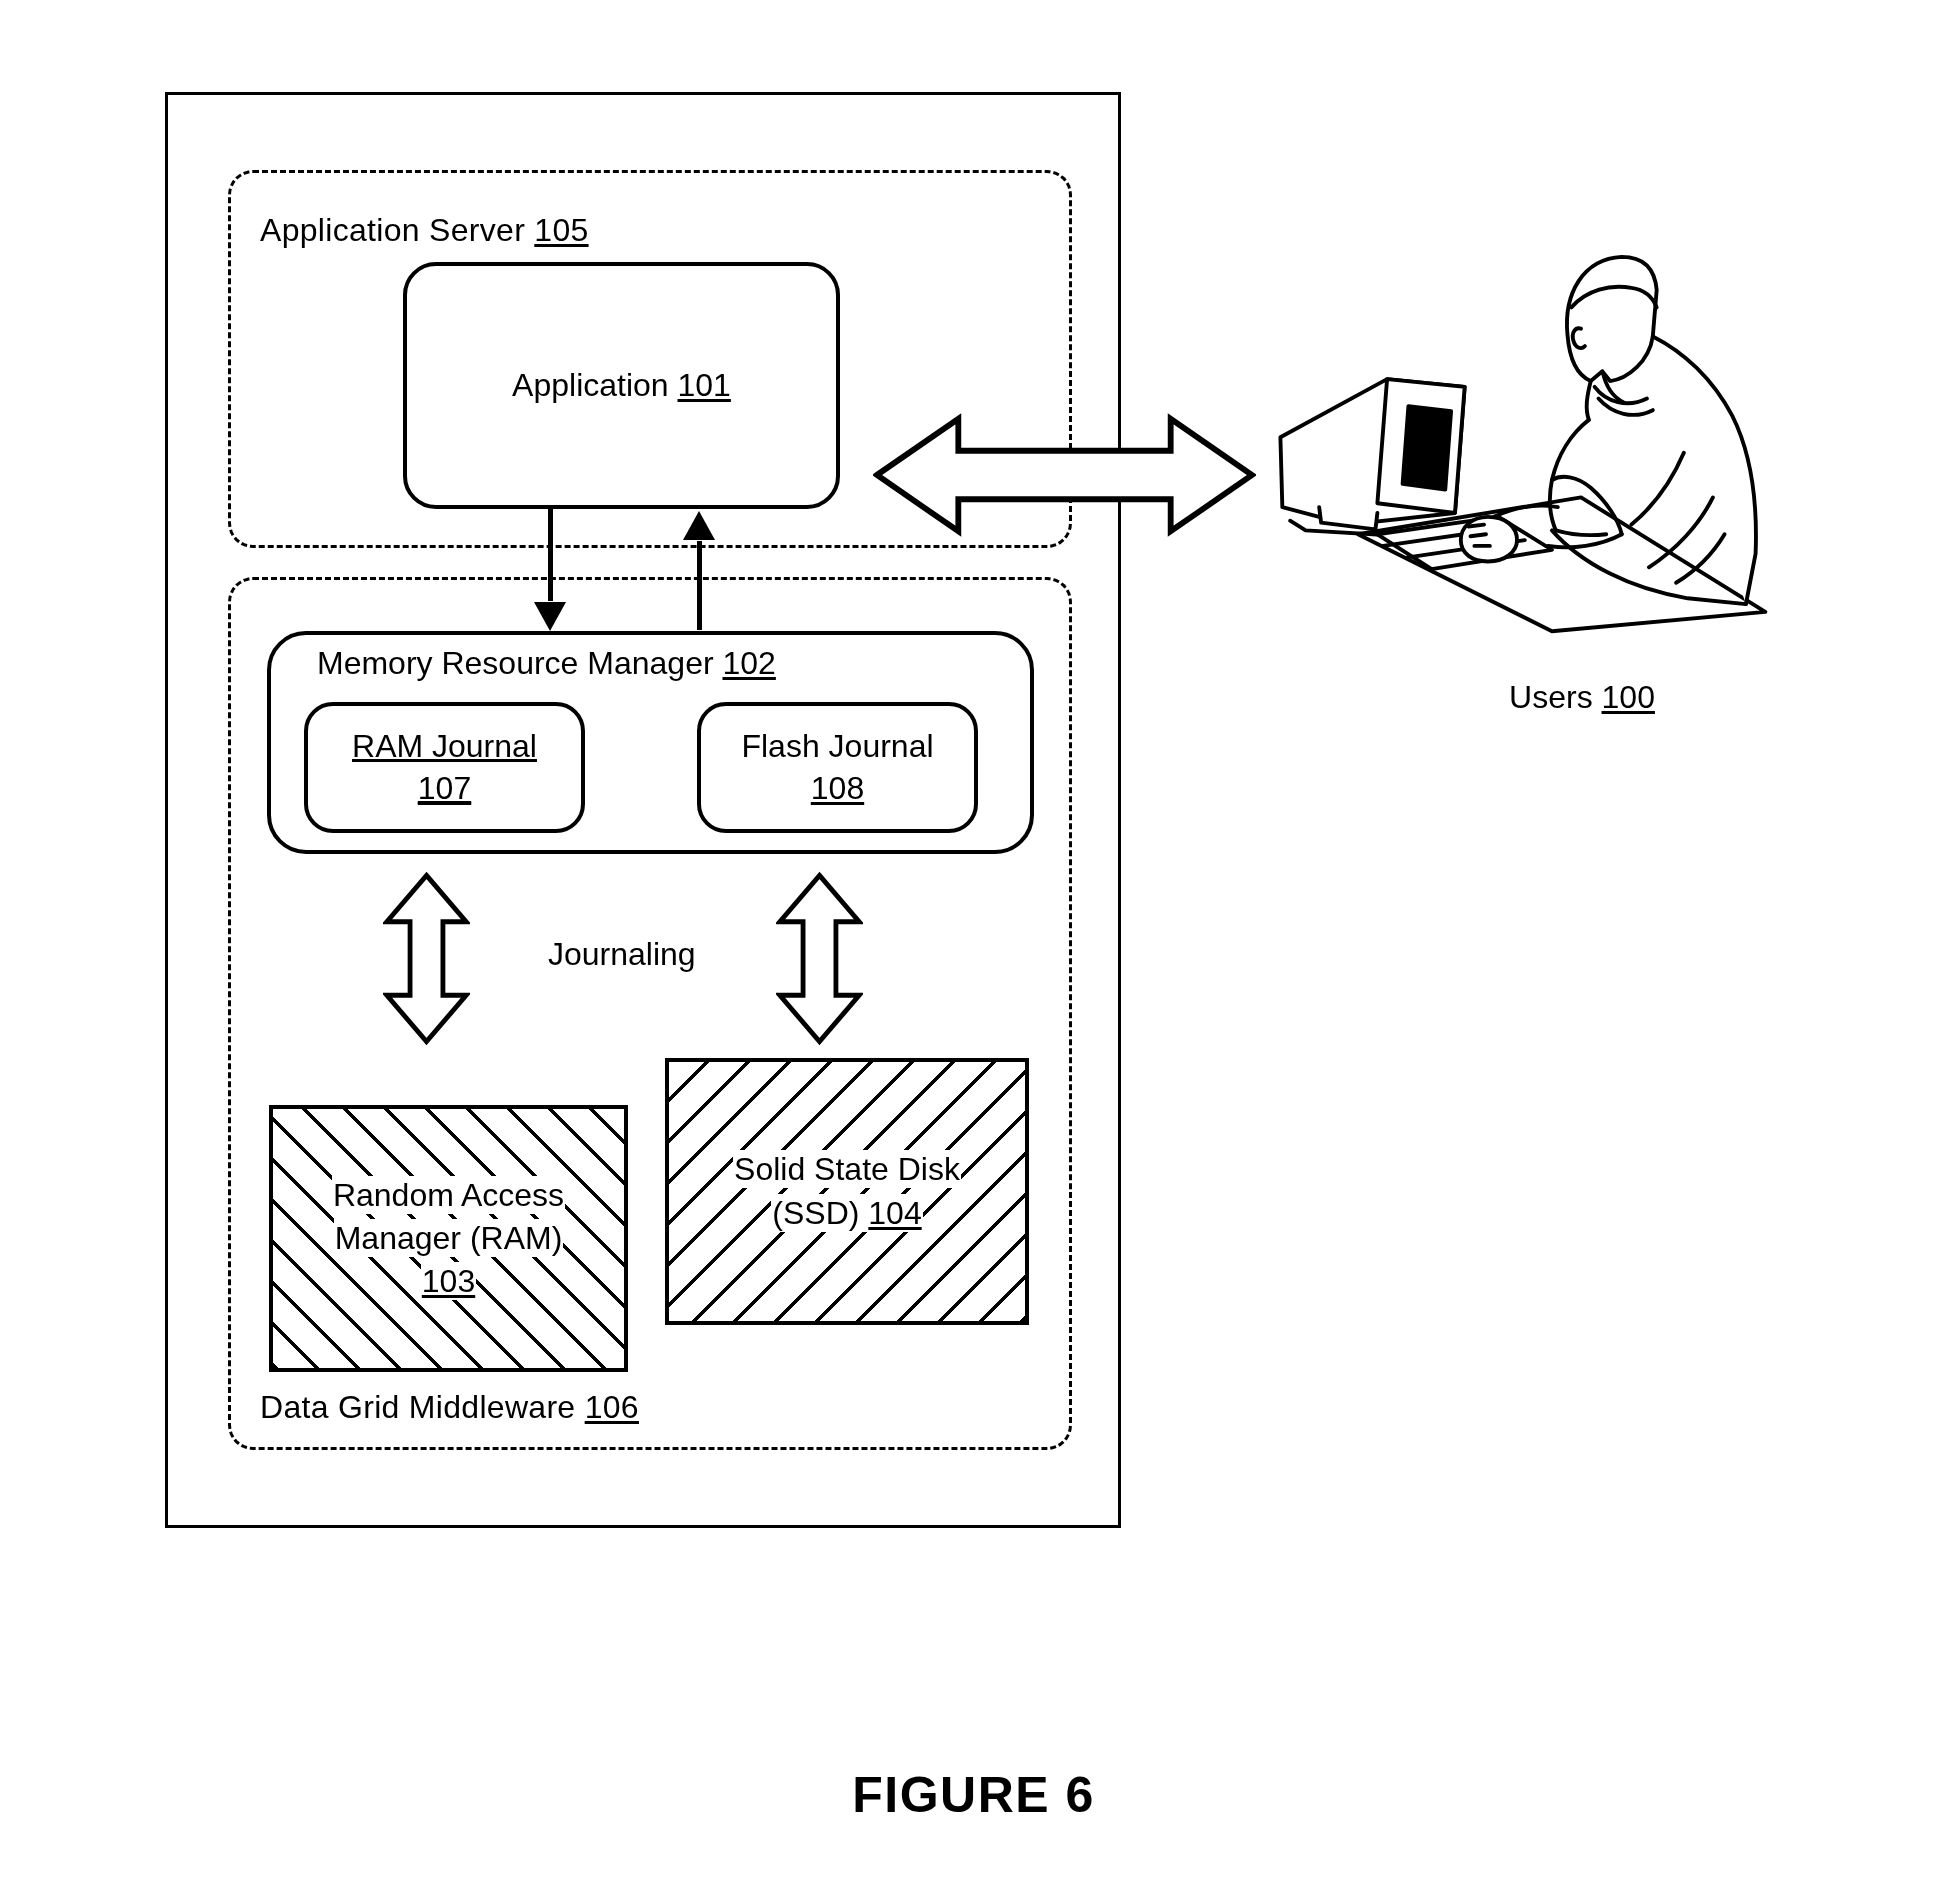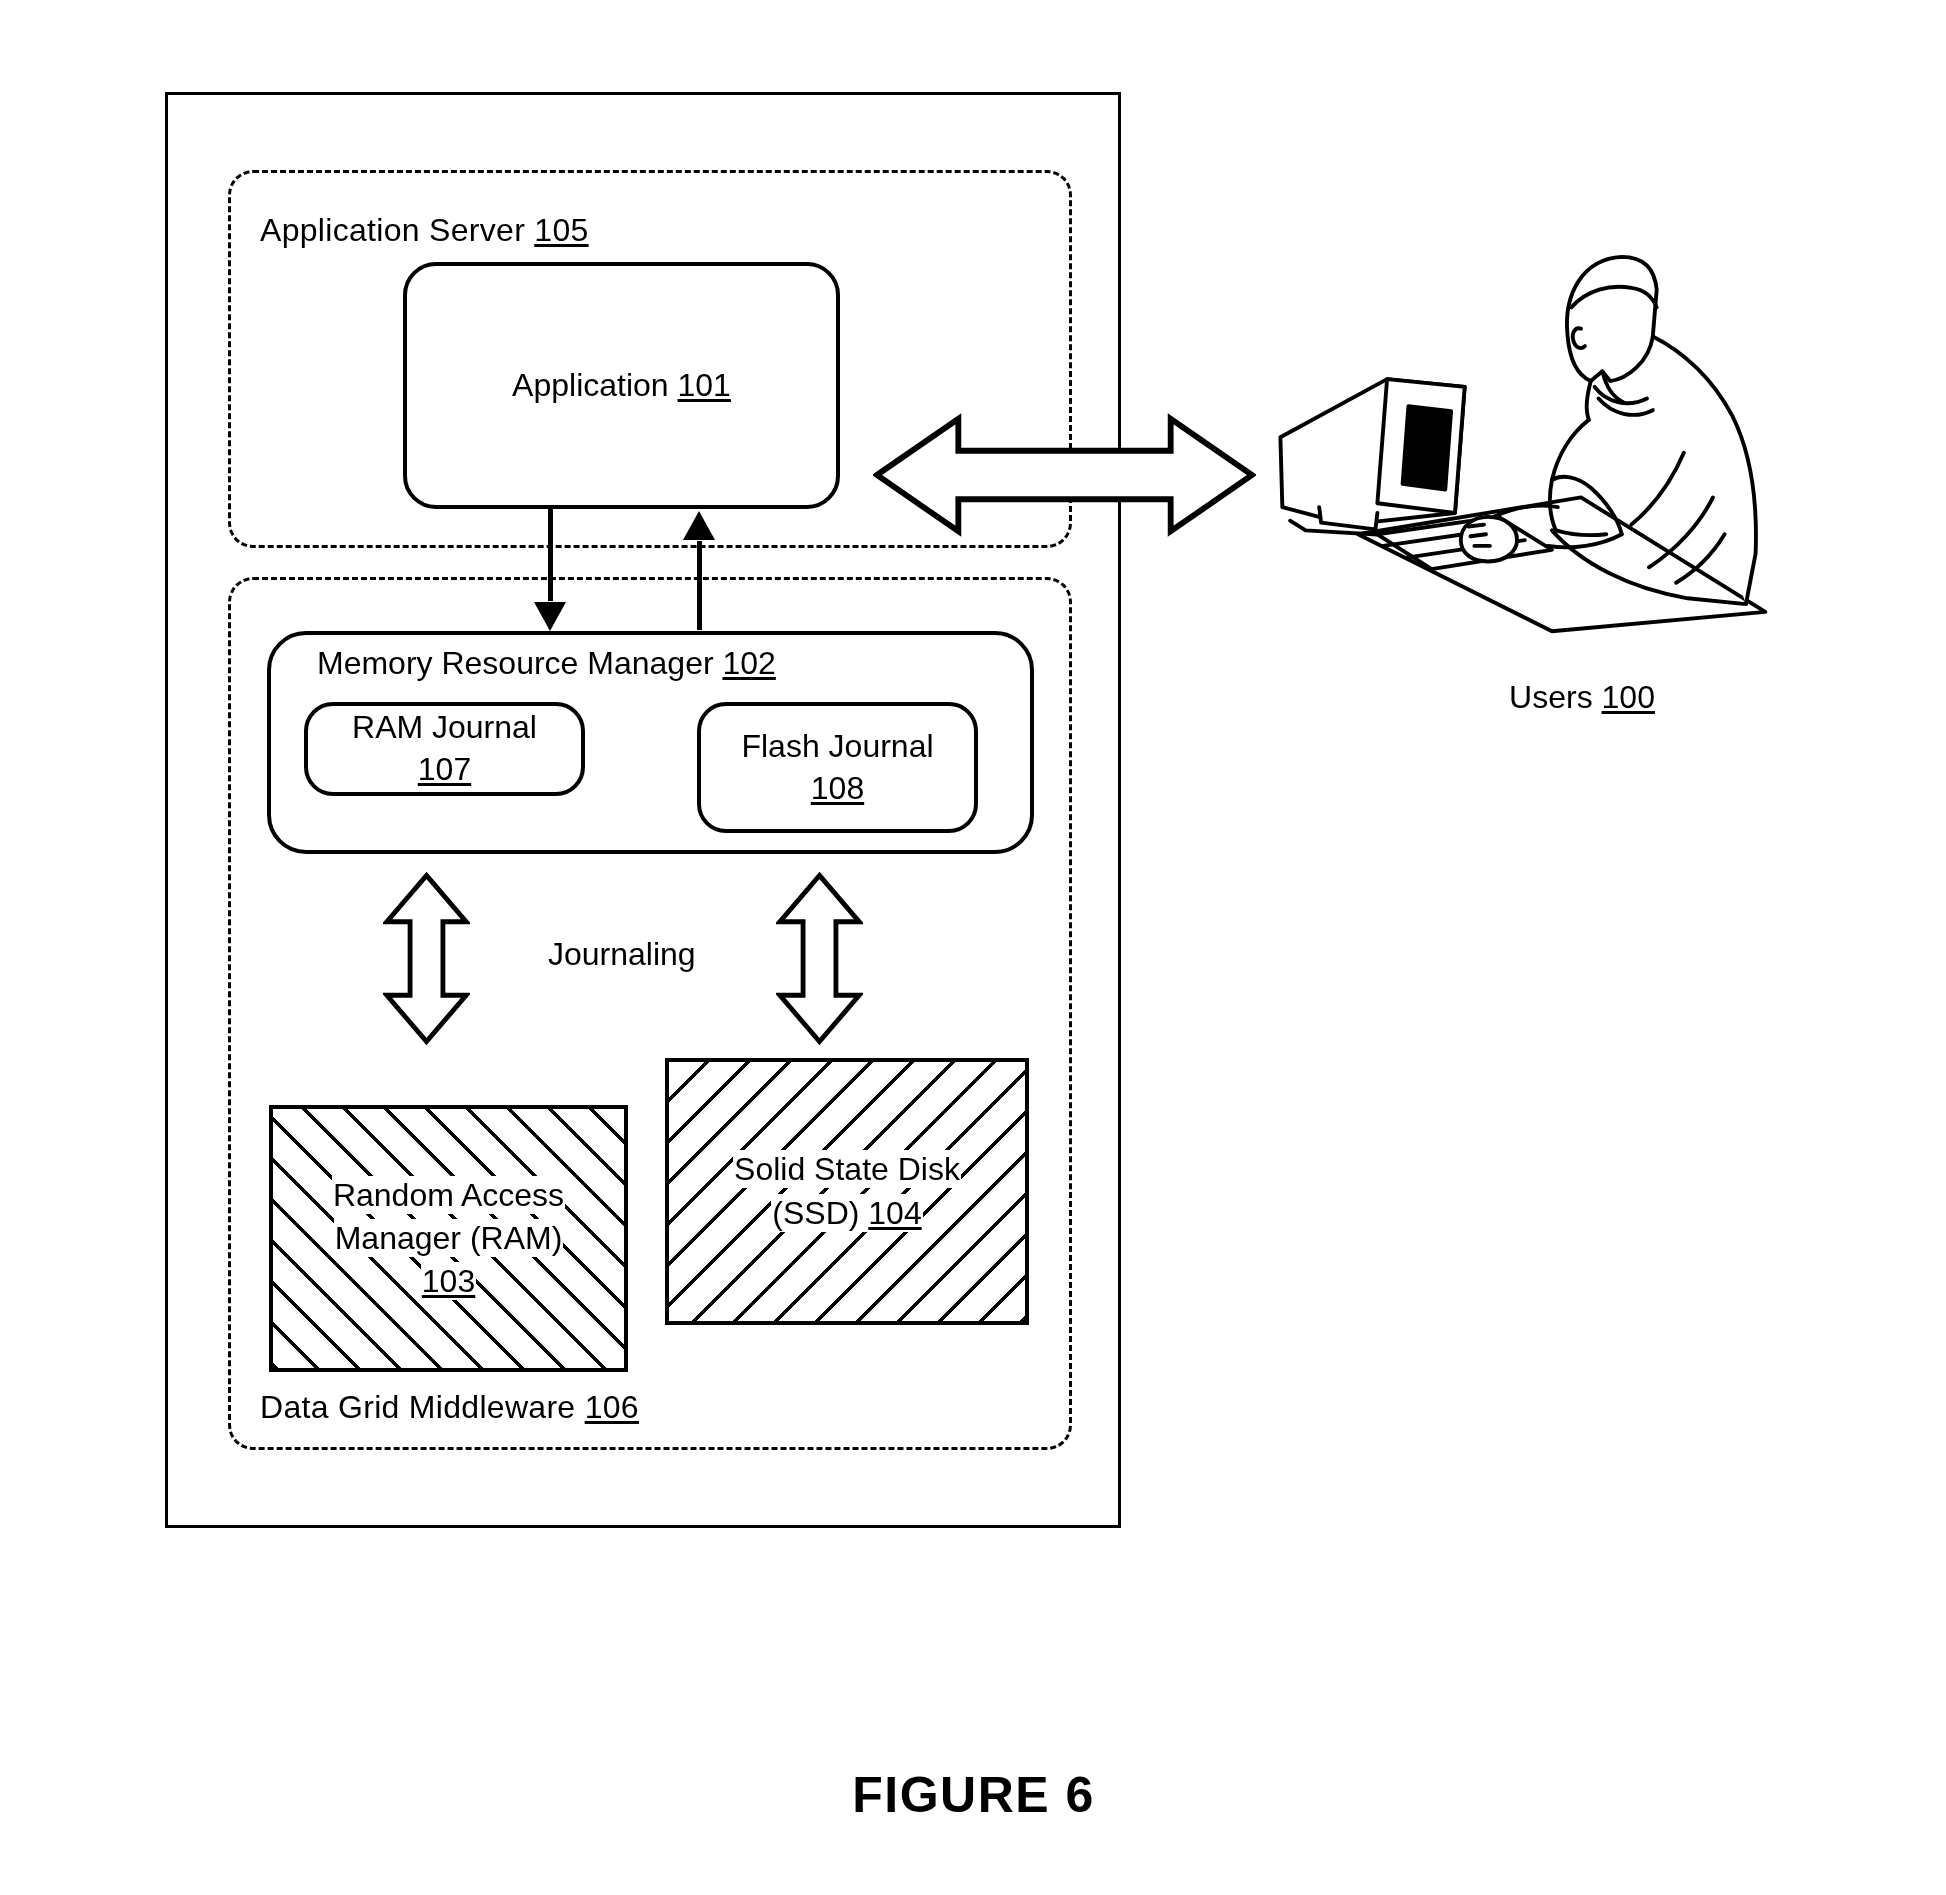--- a/index.html
+++ b/index.html
@@ -118,21 +118,22 @@
     align-items: center;
     justify-content: center;
     text-align: center;
     font-size: 32px;
     line-height: 1.3;
   }
   .ram-journal-box {
     left: 304px;
     top: 702px;
     width: 281px;
-    height: 94px;
+    height: 131px;
+    text-decoration: underline;
   }
   .flash-journal-box {
     left: 697px;
     top: 702px;
     width: 281px;
     height: 131px;
   }
 
   
   .hatch-box {

